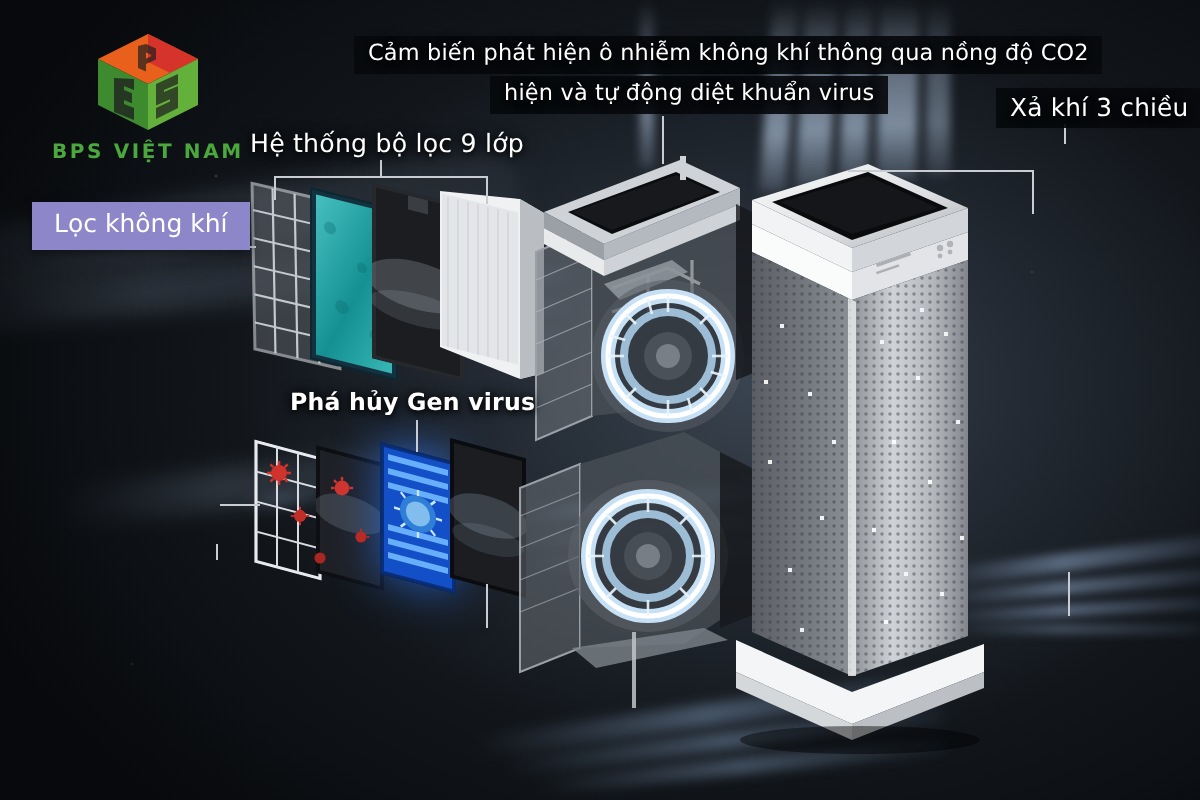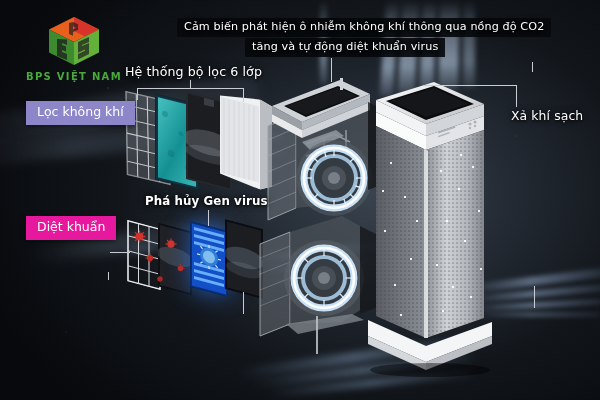--- a/index.html
+++ b/index.html
@@ -145,21 +145,21 @@
 
         <path d="M24,9 L24,20 L28,21.8 L28,18 L33,15.8 L33,10.2 L28,8 Z M28,12.3 L30.6,13.4 L30.6,14.3 L28,15.3 Z" fill="#1f1f1f" opacity=".7"></path>
 
         <path d="M33,28 L44,23 L44,28 L37,31 L37,32 L44,29 L44,40 L33,45.5 L33,40 L40,36.8 L40,35.6 L33,38.8 Z" fill="#1f1f1f" opacity=".72"></path>
       </svg>
     </div>
     <div id="logoText">BPS VIỆT NAM</div>
   </div>
 
   <div class="label plate" style="left:177px; top:18px; font-size:11.2px;">Cảm biến phát hiện ô nhiễm không khí thông qua nồng độ CO2</div>
-  <div class="label plate" style="left:245px; top:38px; font-size:11.2px;">tăng và tự động diệt khuẩn virus</div>
+  <div class="label plate" style="left:245px; top:38px; font-size:11.2px;">hiện và tự động diệt khuẩn virus</div>
 
   <div class="fpanel" style="left:126px; top:96px; width:44px; height:84px; transform:skewY(14deg) rotate(-1deg);">
     <svg width="44" height="84" viewBox="0 0 44 84">
       <rect x="0.5" y="0.5" width="43" height="83" fill="#5c6166" opacity=".55" stroke="#e6e9ec" stroke-width="2"></rect>
       <g stroke="#d4d8dd" stroke-width="1.1" opacity=".9">
         <line x1="11" y1="1" x2="11" y2="83"></line>
           <line x1="22" y1="1" x2="22" y2="83"></line>
           <line x1="33" y1="1" x2="33" y2="83"></line>
         <line x1="1" y1="14" x2="43" y2="14"></line>
           <line x1="1" y1="28" x2="43" y2="28"></line>
@@ -528,25 +528,24 @@
   <div class="ln v" style="left:108px; top:272px; height:8px;"></div>
   <div class="ln v" style="left:243px; top:292px; height:22px;"></div>
 
   <div class="ln v" style="left:532px; top:62px; height:10px;"></div>
 
   <div class="ln h" style="left:424px; top:85px; width:92px;"></div>
   <div class="ln v" style="left:516px; top:85px; height:22px;"></div>
 
   <div class="ln v" style="left:534px; top:286px; height:22px;"></div>
 
-  <div class="label" style="left:125px; top:64px; font-size:12.6px;">Hệ thống bộ lọc 6 lớp</div>
+  <div class="label" style="left:125px; top:64px; font-size:12.6px;">Hệ thống bộ lọc 9 lớp</div>
 
   <div class="label" style="left:145px; top:194px; font-size:11.8px;font-weight:bold;">Phá hủy Gen virus</div>
 
-
-  <div class="label" style="left:511px; top:108px; font-size:12.4px;">Xả khí sạch</div>
-
-
-
-  <div class="chip" style="left:26px; top:101px; background:#8d86c9;">Lọc không khí</div>
-  <div class="chip" style="left:26px; top:216px; background:#e5189e;">Diệt khuẩn</div>
+  <div class="label plate" style="left:498px; top:44px; font-size:12.4px;">Xả khí 3 chiều</div>
+
+
+
+
+  <div class="chip" style="left:16px; top:101px; background:#8d86c9;">Lọc không khí</div>
 
 </div>
 
 </body></html>

